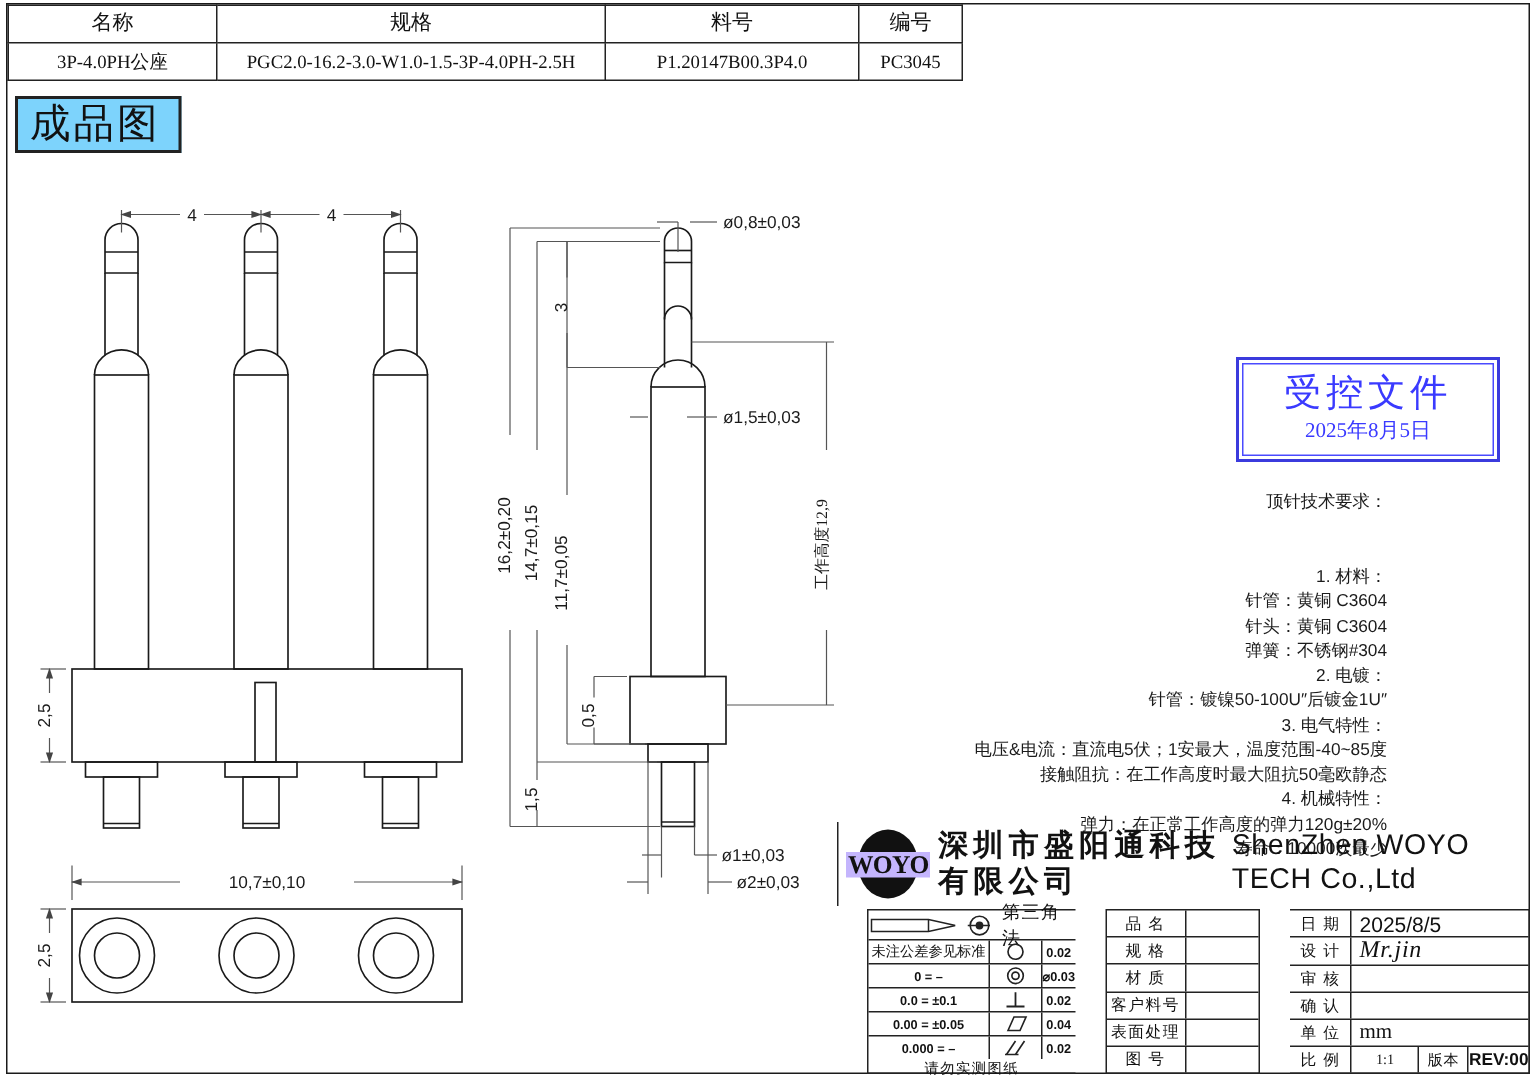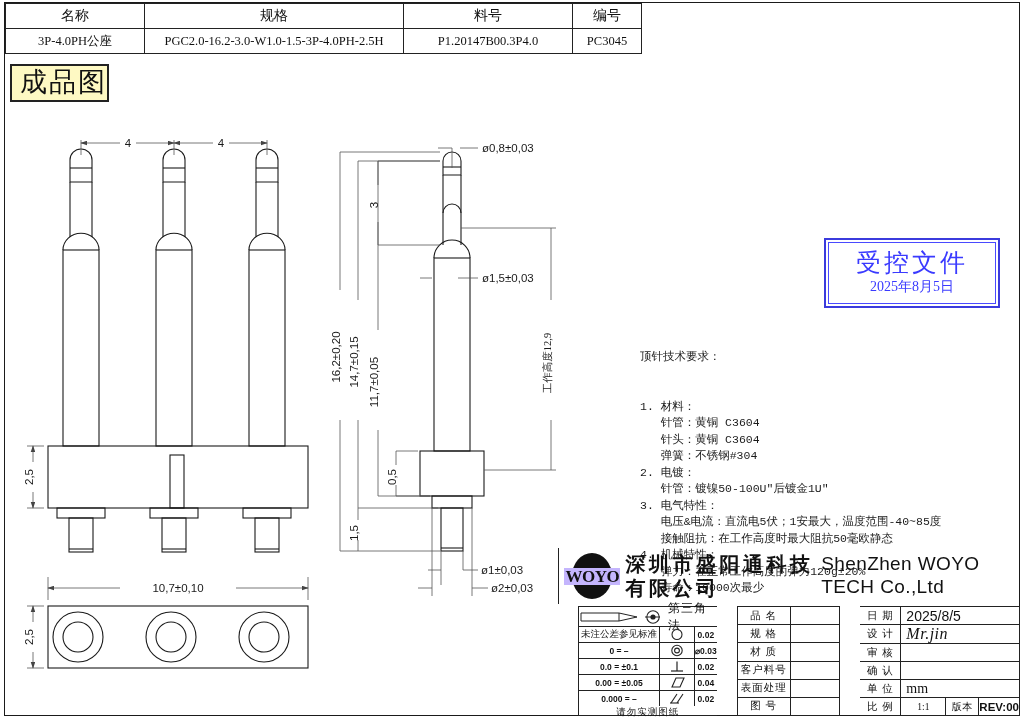--- a/index.html
+++ b/index.html
@@ -39,40 +39,41 @@
   .spec-table tr.val td{font-size:12.5px;}
   .c-name{width:130px;}
   .c-spec{width:250px;}
   .c-mat{width:160px;}
   .c-num{width:60px;}
 
   
   .finished-box{
     position:absolute;left:10px;top:64px;
     border:2px solid #222;
-    padding:2px 0 4px 8px;
+    padding:2px 12px 4px 8px;
     font-family:"Liberation Serif","DejaVu Serif",serif;
     font-size:27px;
     line-height:1.05;
     letter-spacing:2px;
     color:#111;
-    background:#fef9c3;
+    background:#7dd3fc;
   }
 
   
   #drawing{position:absolute;left:0;top:0;width:1024px;height:720px;pointer-events:none;}
 
   
   .notes{
-    position:absolute;left:640px;top:316px;
-    font-family:Liberation Mono, monospace;
+    position:absolute;left:640px;top:294px;
+    font-family:Liberation Sans, sans-serif;
     font-size:11.5px;
     line-height:16.5px;
     color:#1b1b1b;
     white-space:pre;
+    text-align:right;
   }
 
   
   .stamp{
     position:absolute;left:824px;top:238px;width:176px;height:70px;
     border:2px solid #3b3bdd;
     box-sizing:border-box;
     padding:2px;
   }
   .stamp-inner{

